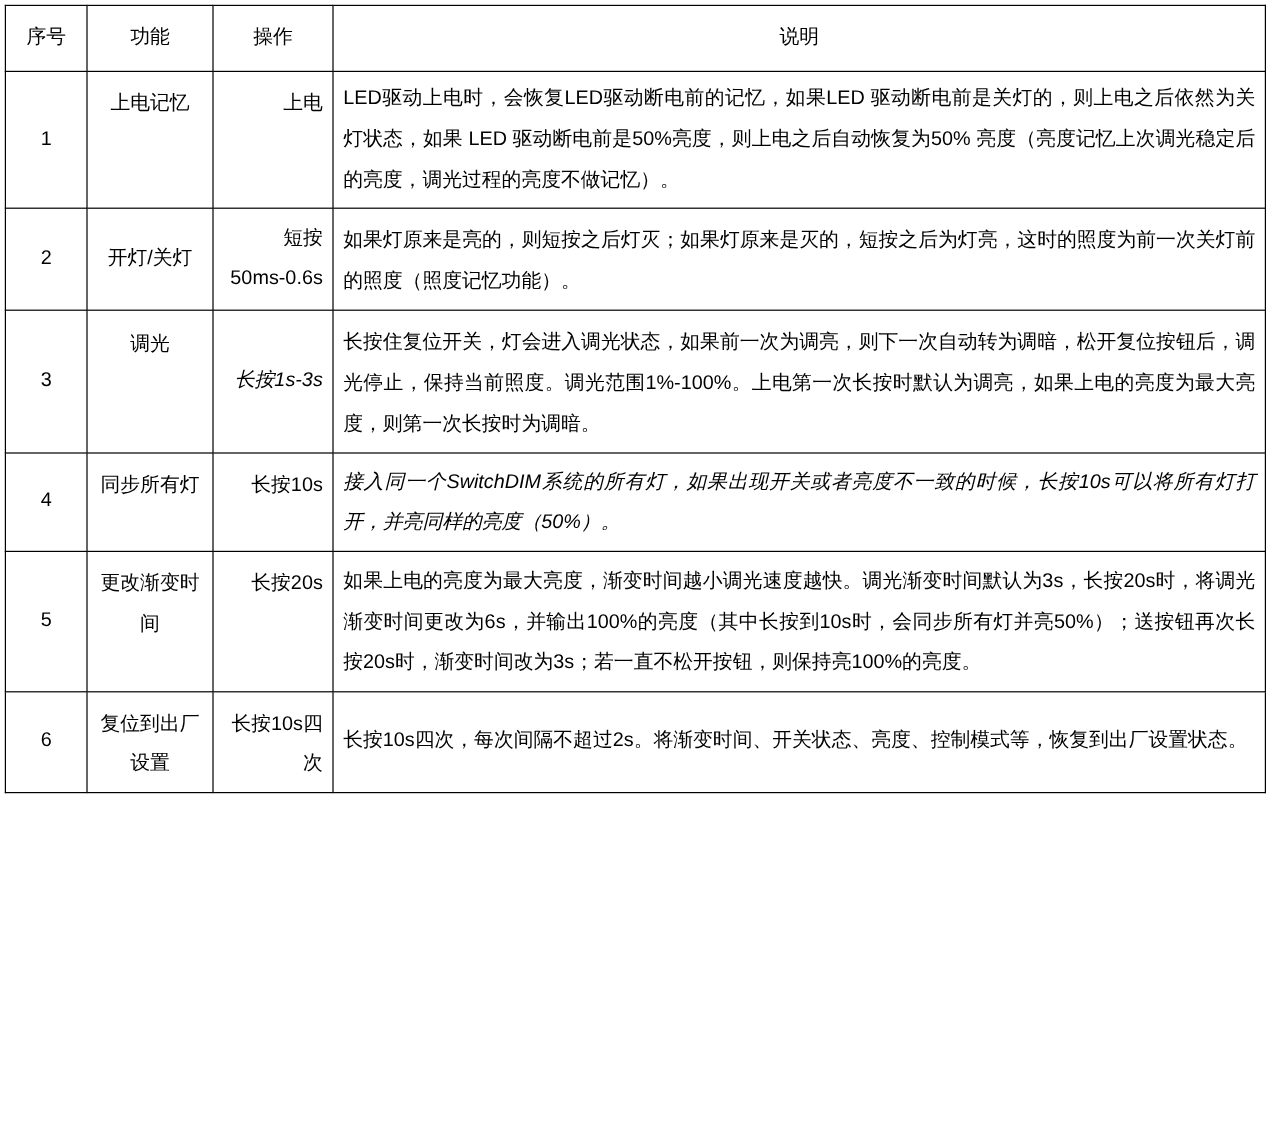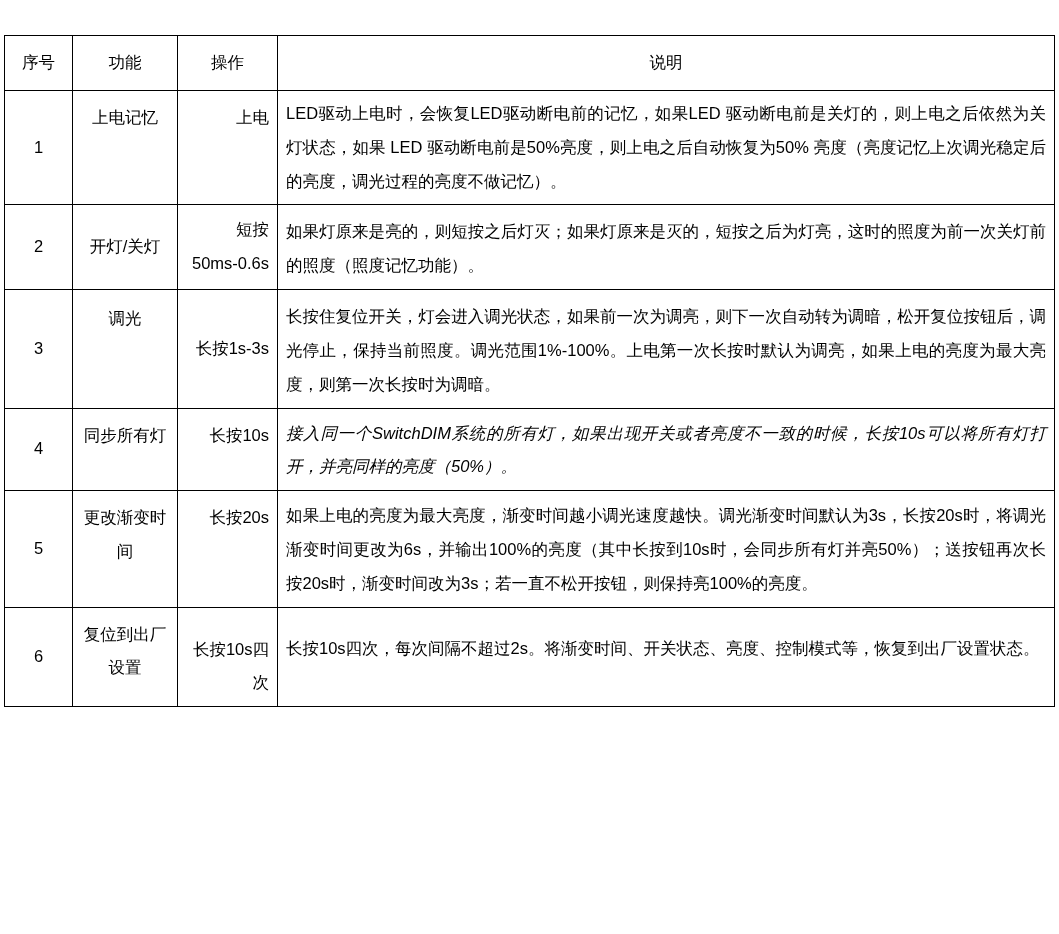--- a/index.html
+++ b/index.html
@@ -11,21 +11,20 @@
     width: 1059px;
     height: 934px;
     font-family: "Liberation Sans", "DejaVu Sans", sans-serif;
     color: #000000;
     overflow: hidden;
   }
   .table-wrap {
     padding: 4px 4px 0 4px;
     box-sizing: border-box;
     width: 981px;
-    margin-top: 31px;
   }
   table.spec-table {
     border-collapse: collapse;
     table-layout: fixed;
     width: 1050px;
     border: 1px solid #000;
   }
   table.spec-table col.c1 { width: 68px; }
   table.spec-table col.c2 { width: 105px; }
   table.spec-table col.c3 { width: 100px; }
@@ -71,33 +70,33 @@
   
   tr[data-row="1"] td.c-func,
   tr[data-row="1"] td.c-op { vertical-align: top; padding-top: 10px; }
   tr[data-row="1"] td.c-desc { vertical-align: top; }
 
   tr[data-row="2"] td.c-func { vertical-align: middle; }
   tr[data-row="2"] td.c-op { vertical-align: middle; }
   tr[data-row="2"] td.c-desc { vertical-align: top; padding-top: 10px; }
 
   tr[data-row="3"] td.c-func { vertical-align: top; padding-top: 12px; }
-  tr[data-row="3"] td.c-op { vertical-align: middle; }
+  tr[data-row="3"] td.c-op { vertical-align: middle; font-style: italic; }
   tr[data-row="3"] td.c-desc { vertical-align: top; padding-top: 10px; }
 
   tr[data-row="4"] td.c-func { vertical-align: top; padding-top: 10px; }
   tr[data-row="4"] td.c-op { vertical-align: top; padding-top: 10px; }
   tr[data-row="4"] td.c-desc { vertical-align: top; padding-top: 8px; font-style: italic; }
 
   tr[data-row="5"] td.c-func { vertical-align: top; padding-top: 10px; }
   tr[data-row="5"] td.c-op { vertical-align: top; padding-top: 10px; }
   tr[data-row="5"] td.c-desc { vertical-align: top; padding-top: 8px; }
 
   tr[data-row="6"] td.c-func { vertical-align: top; padding-top: 10px; }
-  tr[data-row="6"] td.c-op { vertical-align: top; padding-top: 25px; }
+  tr[data-row="6"] td.c-op { vertical-align: top; padding-top: 10px; }
   tr[data-row="6"] td.c-desc { vertical-align: top; padding-top: 24px; }
 </style>
 </head>
 <body>
 
 <div class="table-wrap">
   <table class="spec-table">
     <colgroup>
       <col class="c1">
         <col class="c2">

